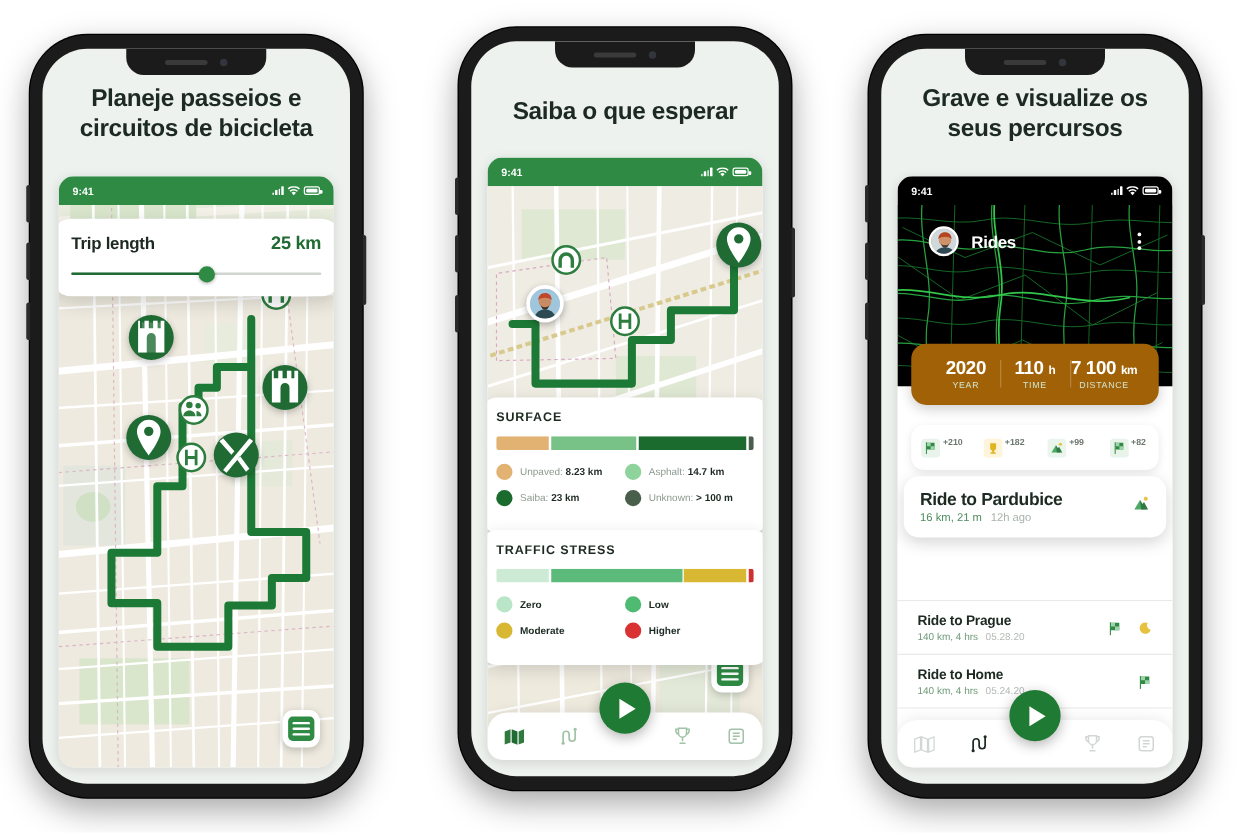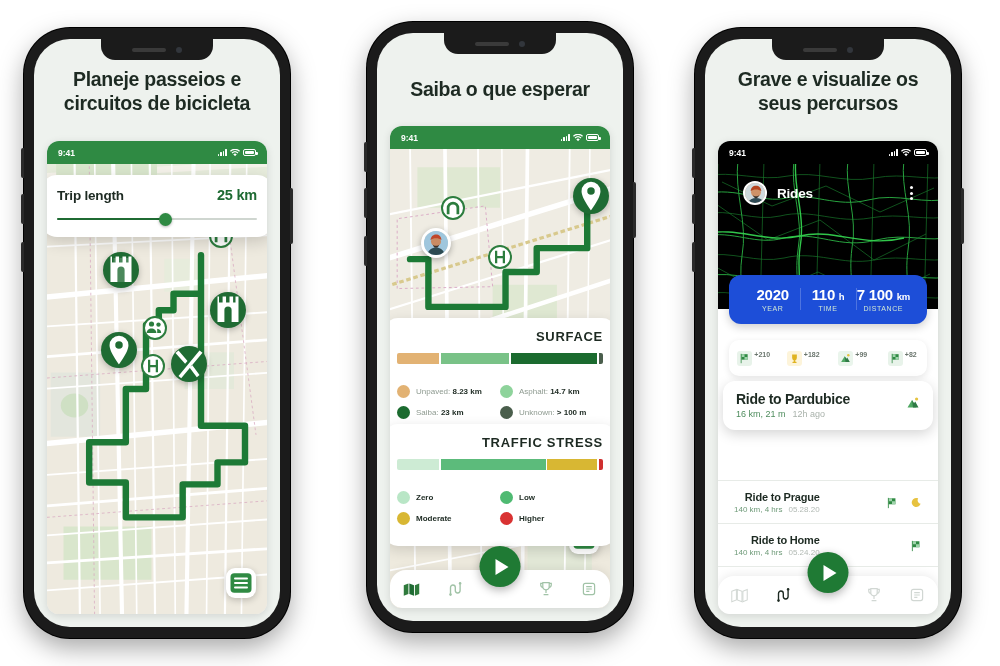--- a/index.html
+++ b/index.html
@@ -107,24 +107,24 @@
     position:absolute; right:11px; bottom:16px; width:30px; height:30px; border-radius:9px;
     background:#fff; display:flex; align-items:center; justify-content:center;
     box-shadow:0 2px 7px rgba(0,0,0,.22); z-index:14;
   }
 
   
   .panel {
     position:absolute; left:-6px; right:-6px; background:#fff; border-radius:14px;
     padding:11px 13px 13px; box-shadow:0 4px 14px rgba(0,0,0,.14); z-index:20;
   }
-  .panel-title { font-size:13px; font-weight:700; letter-spacing:.7px; color:#1d2a22; margin-bottom:9px;text-align:right; }
+  .panel-title { font-size:10px; font-weight:700; letter-spacing:.7px; color:#1d2a22; margin-bottom:9px; }
   .segbar { display:flex; height:11px; border-radius:2px; overflow:hidden; gap:1.5px; }
   .segbar span { display:block; height:100%; }
-  .legend { display:flex; flex-wrap:wrap; margin-top:21px; }
+  .legend { display:flex; flex-wrap:wrap; margin-top:11px; }
   .legend .item { width:50%; display:flex; align-items:center; gap:6px; margin-bottom:8px; }
   .legend .dot { width:13px; height:13px; border-radius:50%; flex:0 0 auto; }
   .legend .txt { font-size:8px; color:#8e9a90; font-weight:400; white-space:nowrap; }
   .legend .txt b { color:#1d2a22; font-weight:700; }
 
   
   .bottomnav {
     position:absolute; left:0; right:0; bottom:0; height:38px; background:#fff;
     border-radius:16px 16px 12px 12px; display:flex; align-items:center; z-index:25;
     box-shadow:0 -2px 10px rgba(0,0,0,.07);
@@ -147,21 +147,21 @@
   .darkmap svg { position:absolute; inset:0; width:100%; height:100%; }
   .rides-head { position:absolute; top:40px; left:0; right:0; display:flex; align-items:center;
                 padding:0 25px; z-index:12; }
   .rides-avatar { width:24px; height:24px; border-radius:50%; background:#caa37c;
                   border:2px solid #fff; overflow:hidden; position:relative; flex:0 0 auto; }
   .rides-title { margin-left:10px; font-size:13.5px; font-weight:700; color:#fff; letter-spacing:-.2px; }
   .kebab { margin-left:auto; display:flex; flex-direction:column; gap:2.5px; }
   .kebab i { width:3px;height:3px;background:#fff;border-radius:50%;display:block; }
 
   .stats {
-    position:absolute; top:134px; left:11px; right:11px; background:#1d4ed8;
+    position:absolute; top:134px; left:11px; right:11px; background:#a16207;
     border-radius:12px; padding:11px 16px 12px; display:flex; z-index:14;
     box-shadow:0 3px 10px rgba(0,0,0,.2);
   }
   .stat { flex:1; text-align:center; position:relative; }
   .stat + .stat::before { content:""; position:absolute; left:0; top:2px; bottom:2px; width:1px;
                           background:rgba(255,255,255,.22); }
   .stat .v { font-size:15px; font-weight:700; color:#fff; letter-spacing:-.3px; }
   .stat .v em { font-style:normal; font-size:9.5px; font-weight:700; }
   .stat .k { font-size:7px; color:#cfe6d4; letter-spacing:.6px; margin-top:2px; }
 
@@ -176,21 +176,21 @@
 
   .ride-featured {
     position:absolute; top:240px; left:5px; right:5px; background:#fff; border-radius:12px;
     padding:10px 13px 11px; z-index:16; box-shadow:0 4px 13px rgba(0,0,0,.17);
     display:flex; align-items:center;
   }
   .ride-featured .t { font-size:14px; font-weight:700; color:#1d2a22; letter-spacing:-.3px; }
   .ride-featured .s { font-size:9px; color:#4e8c5d; margin-top:2px; }
   .ride-featured .s span.ago { color:#a9b2ab; margin-left:7px; }
 
-  .ride-list { position:absolute; top:292px; left:0; right:0; bottom:38px; z-index:10; background:#f4f6f4;text-align:right; }
+  .ride-list { position:absolute; top:292px; left:0; right:0; bottom:38px; z-index:10; background:#f4f6f4; }
   .ride-row { padding:10px 16px 9px; border-bottom:1px solid #e7ebe7; display:flex; align-items:center; background:#fff; }
   .ride-row .t { font-size:11px; font-weight:700; color:#1d2a22; letter-spacing:-.2px; }
   .ride-row .s { font-size:8px; color:#6e9a78; margin-top:2px; }
   .ride-row .s span.d { color:#b2bab4; margin-left:6px; }
   .ride-icons { margin-left:auto; display:flex; align-items:center; gap:11px; }
   .ride-icons .ic { width:13px; height:13px; border-radius:3px; display:flex; align-items:center; justify-content:center; }
 </style>
 </head>
 <body>
 

